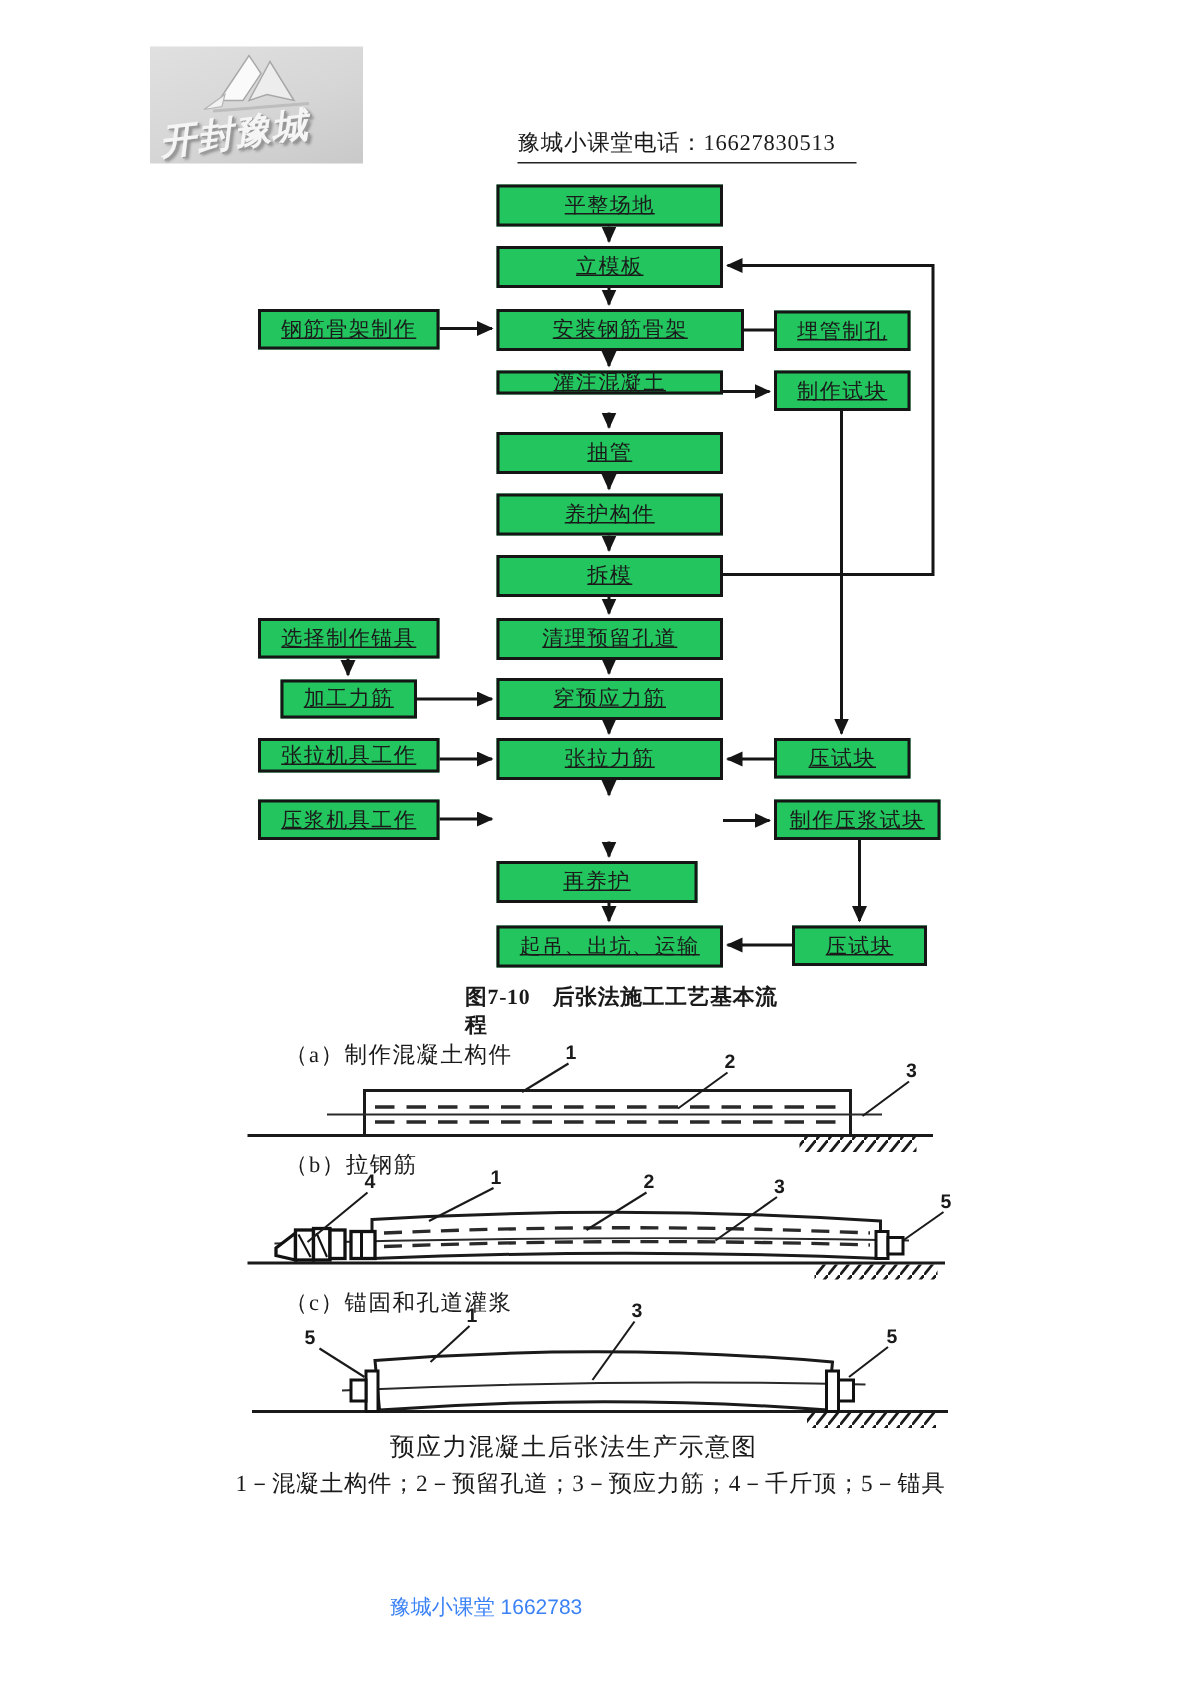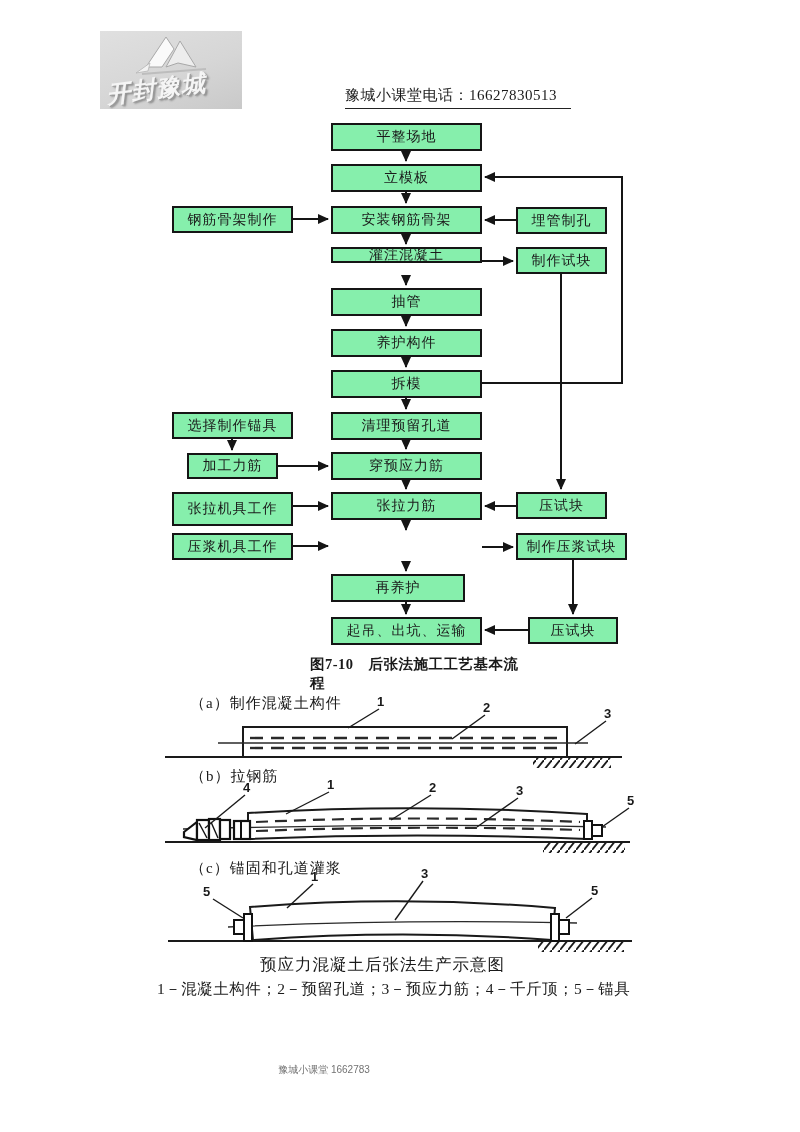--- a/index.html
+++ b/index.html
@@ -17,71 +17,71 @@
     font-family:"Liberation Sans","DejaVu Sans",sans-serif;
     font-weight:bold;font-style:italic;font-size:24px;letter-spacing:1px;
     color:#f5f5f5;text-shadow:1px 1px 0 #9a9a9a,2px 2px 2px #8a8a8a;
     transform:rotate(-7deg);}
   
   .header-phone{position:absolute;left:345px;top:86px;font-size:15px;
     letter-spacing:0.5px;border-bottom:1.5px solid #222;
     padding:0 14px 3px 0;}
   
   .fbox{position:absolute;box-sizing:border-box;border:2px solid #151515;
-    background:#86efac;display:flex;align-items:center;justify-content:center;
-    font-size:14px;letter-spacing:1px;white-space:nowrap;z-index:2;}
+    background:#22c55e;display:flex;align-items:center;justify-content:center;
+    font-size:14px;letter-spacing:1px;white-space:nowrap;z-index:2;text-decoration:underline;}
   .arrows,.diagrams{position:absolute;left:0;z-index:1;}
   .flow-caption{position:absolute;left:310px;top:655px;width:210px;
     font-size:14.5px;font-weight:bold;letter-spacing:0.5px;}
   
   .diag-label{position:absolute;font-size:15px;letter-spacing:1px;}
   .co{position:absolute;font-size:13px;font-weight:bold;
     font-family:"Liberation Sans","DejaVu Sans",sans-serif;}
   .diag-caption{position:absolute;left:260px;top:954px;font-size:16.5px;
     letter-spacing:1px;}
   .diag-legend{position:absolute;left:157px;top:979px;font-size:15.5px;
     letter-spacing:0.5px;}
   .footer{position:absolute;left:0;top:1063px;width:648px;text-align:center;
-    font-size:10px;font-family:"Liberation Sans","DejaVu Sans",sans-serif;
-    color:#737373;}
+    font-size:14px;font-family:"Liberation Sans","DejaVu Sans",sans-serif;
+    color:#3b82f6;}
 </style>
 </head>
 <body>
 
 <div class="page">
 
   <div class="logo">
     <svg class="logo-emblem" width="86" height="44" viewBox="0 0 86 44">
       <polygon points="18,34 38,4 46,16 34,34" fill="#fafafa" stroke="#a8a8a8" stroke-width="1"></polygon>
       <polygon points="38,34 52,8 68,34 50,30" fill="#ededed" stroke="#a8a8a8" stroke-width="1"></polygon>
       <polygon points="8,40 22,30 20,38" fill="#f2f2f2" stroke="#b5b5b5" stroke-width="0.8"></polygon>
       <line x1="14" y1="41" x2="78" y2="36" stroke="#bdbdbd" stroke-width="2"></line>
     </svg>
     <div class="logo-text">开封豫城</div>
   </div>
 
   <div class="header-phone">豫城小课堂电话：16627830513</div>
 
   <div class="fbox" style="left:331px;top:123px;width:151px;height:28px">平整场地</div>
   <div class="fbox" style="left:331px;top:164px;width:151px;height:28px">立模板</div>
-  <div class="fbox" style="left:331px;top:206px;width:151px;height:28px">安装钢筋骨架</div>
+  <div class="fbox" style="left:331px;top:206px;width:165px;height:28px">安装钢筋骨架</div>
   <div class="fbox" style="left:331px;top:247px;width:151px;height:16px">灌注混凝土</div>
   <div class="fbox" style="left:331px;top:329px;width:151px;height:28px">养护构件</div>
   <div class="fbox" style="left:331px;top:288px;width:151px;height:28px">抽管</div>
   <div class="fbox" style="left:331px;top:370px;width:151px;height:28px">拆模</div>
   <div class="fbox" style="left:331px;top:412px;width:151px;height:28px">清理预留孔道</div>
   <div class="fbox" style="left:331px;top:452px;width:151px;height:28px">穿预应力筋</div>
   <div class="fbox" style="left:331px;top:492px;width:151px;height:28px">张拉力筋</div>
   <div class="fbox" style="left:331px;top:574px;width:134px;height:28px">再养护</div>
   <div class="fbox" style="left:331px;top:617px;width:151px;height:28px">起吊、出坑、运输</div>
 
   <div class="fbox" style="left:172px;top:206px;width:121px;height:27px">钢筋骨架制作</div>
   <div class="fbox" style="left:172px;top:412px;width:121px;height:27px">选择制作锚具</div>
   <div class="fbox" style="left:187px;top:453px;width:91px;height:26px">加工力筋</div>
-  <div class="fbox" style="left:172px;top:492px;width:121px;height:34px">张拉机具工作</div>
+  <div class="fbox" style="left:172px;top:492px;width:121px;height:23px">张拉机具工作</div>
   <div class="fbox" style="left:172px;top:533px;width:121px;height:27px">压浆机具工作</div>
 
   <div class="fbox" style="left:516px;top:207px;width:91px;height:27px">埋管制孔</div>
   <div class="fbox" style="left:516px;top:247px;width:91px;height:27px">制作试块</div>
   <div class="fbox" style="left:516px;top:492px;width:91px;height:27px">压试块</div>
   <div class="fbox" style="left:516px;top:533px;width:111px;height:27px">制作压浆试块</div>
   <div class="fbox" style="left:528px;top:617px;width:90px;height:27px">压试块</div>
 
   <svg class="arrows" style="top:0" width="800" height="680">
     <defs>

